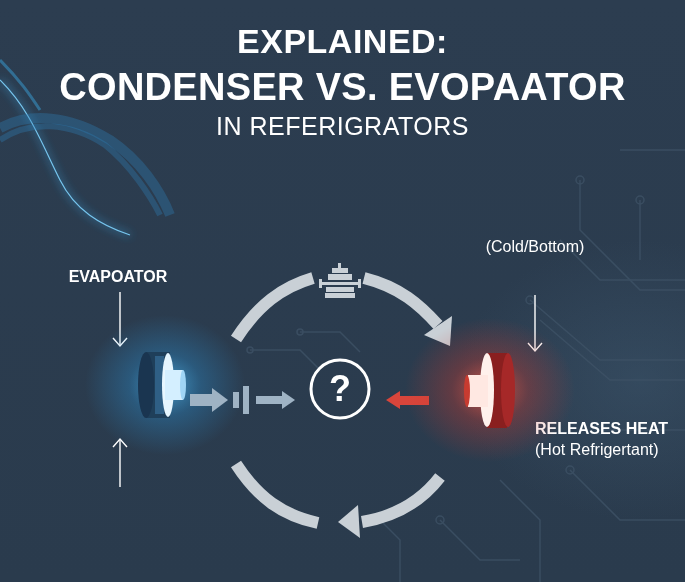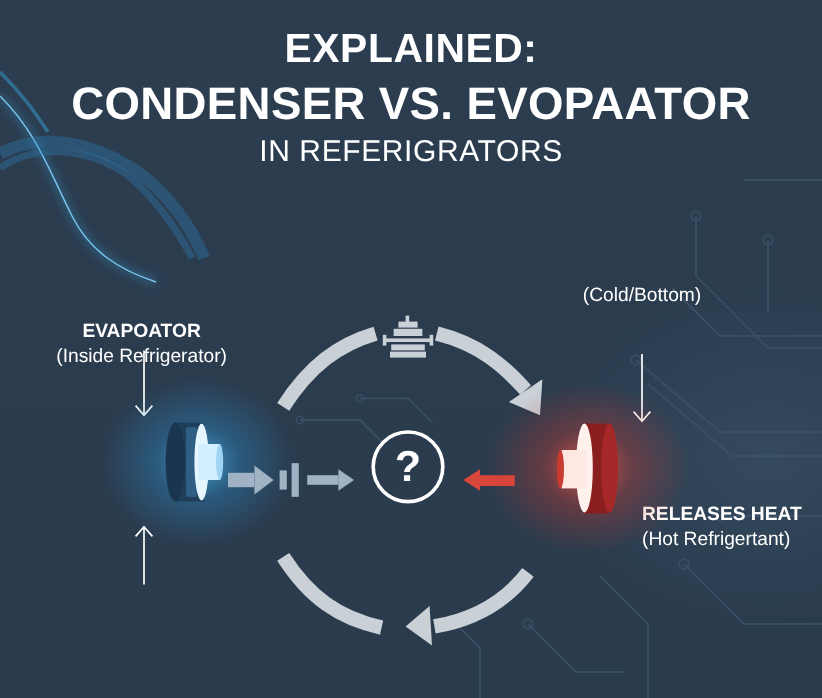--- a/index.html
+++ b/index.html
@@ -79,21 +79,20 @@
     <circle cx="440" cy="520" r="4"></circle>
   </g>
 </svg>
 
 <div class="title t1">EXPLAINED:</div>
 <div class="title t2">CONDENSER VS. EVOPAATOR</div>
 <div class="title t3">IN REFERIGRATORS</div>
 
 <div class="lbl" style="left:38px; top:232px; width:160px;margin-top:34px;">
   <span class="h">EVAPOATOR</span>
-  <span class="s">(Inside Refrigerator)</span>
 </div>
 <div class="lbl" style="left:44px; top:500px; width:170px;">
 </div>
 
 <div class="lbl" style="left:460px; top:236px; width:150px;">
   <span class="s">(Cold/Bottom)</span>
 </div>
 <div class="lbl left-align" style="left:535px; top:418px; width:150px;">
   <span class="h">RELEASES HEAT</span>
   <span class="s">(Hot Refrigertant)</span>

